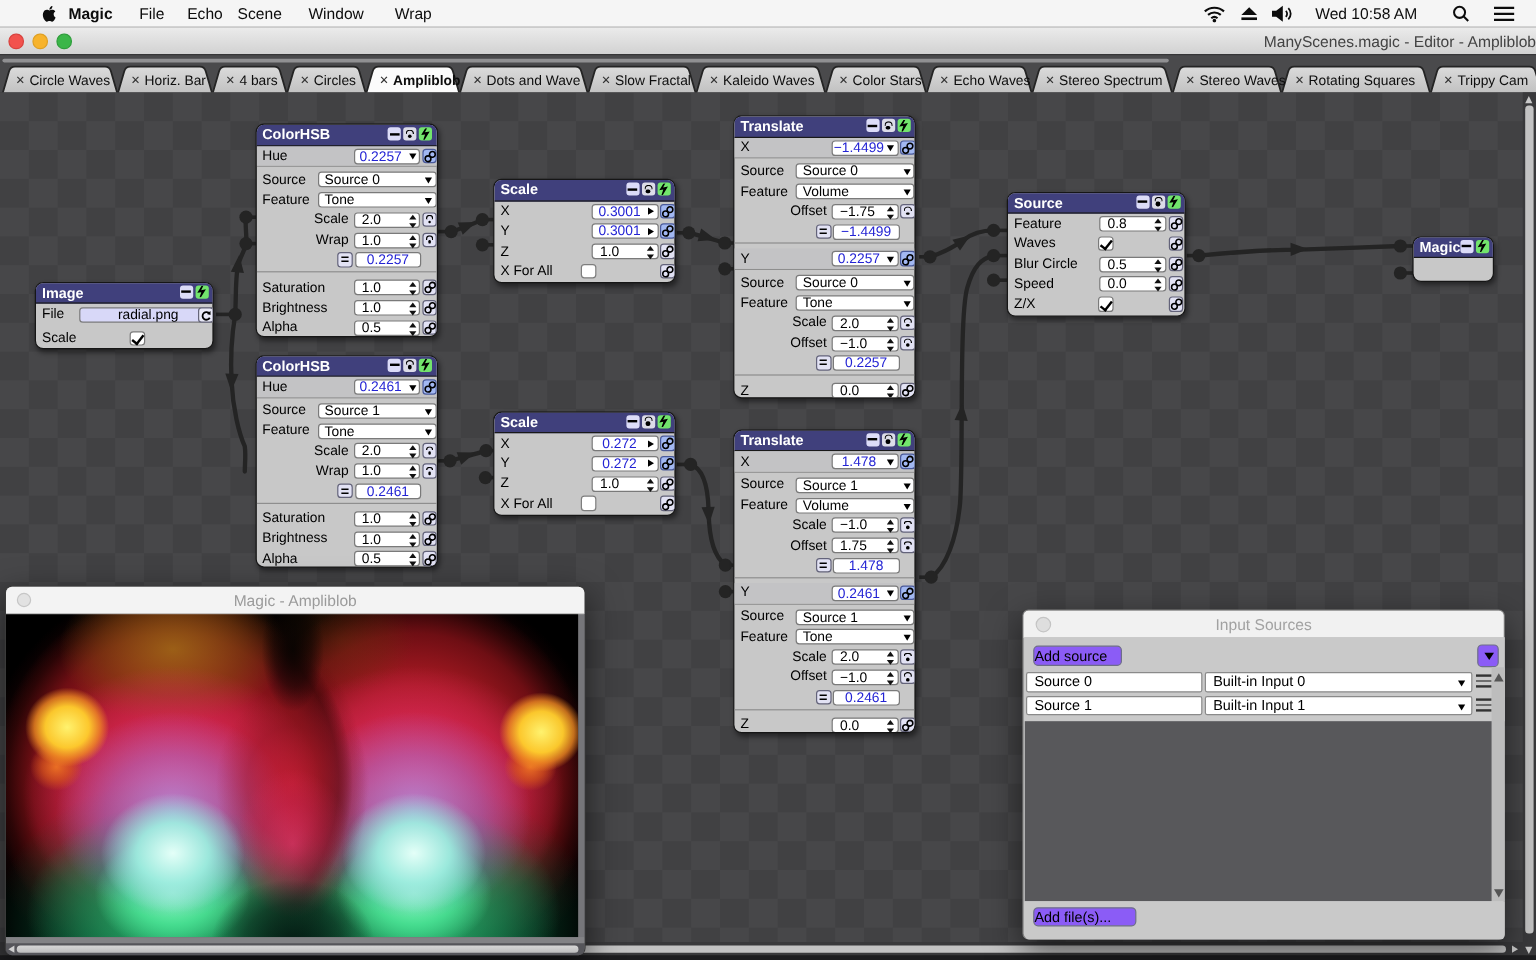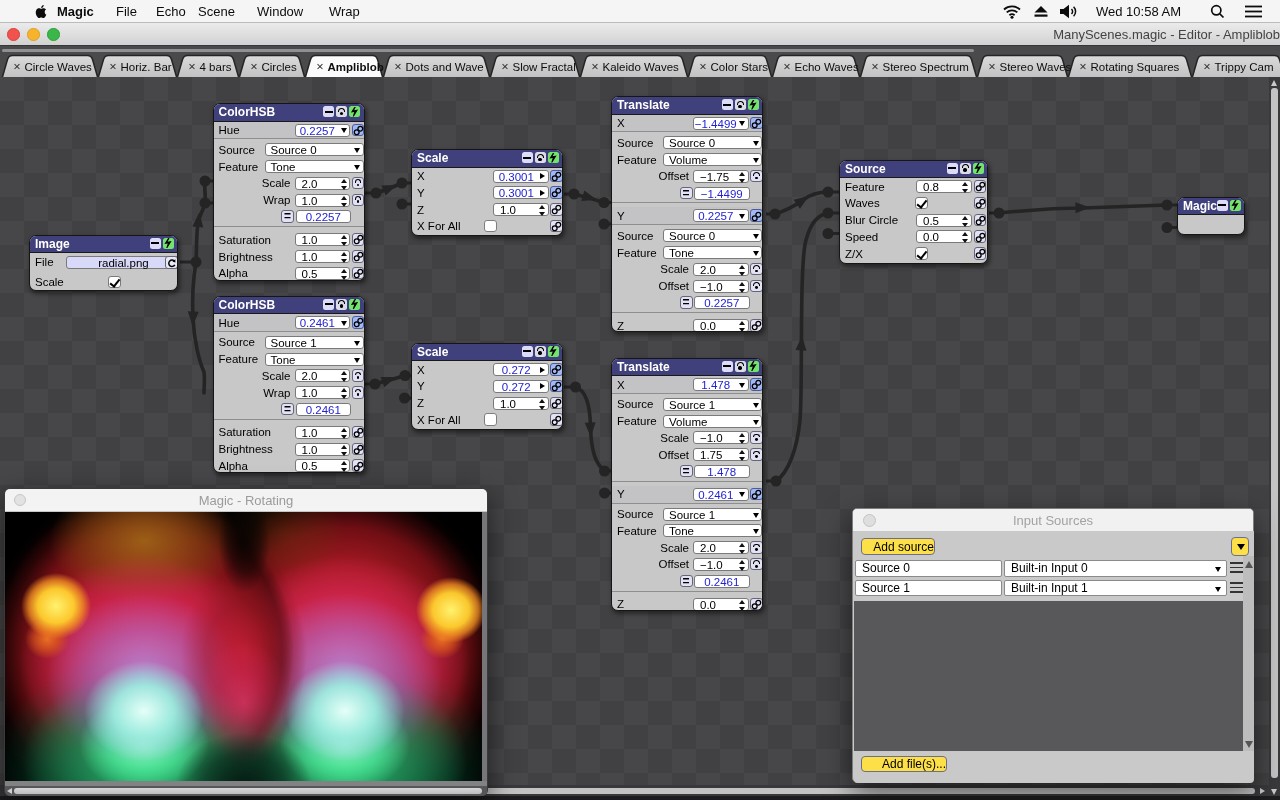--- a/index.html
+++ b/index.html
@@ -60,21 +60,21 @@
 #pvrstrip{position:absolute;left:477px;top:22px;width:5px;height:270px;background:#76767a;}
 #pvgap{position:absolute;left:0;top:292px;width:482px;height:5px;background:#828285;}
 #pvsb{position:absolute;left:0;top:297px;width:482px;height:9.5px;background:#55555a;border-radius:0 0 5px 5px;}
 #pvsb .thumb{position:absolute;left:9px;top:1.5px;width:468px;height:6.5px;background:linear-gradient(#d6d6d6,#bdbdbd);border-radius:3.5px;}
 #pvsb .la{position:absolute;left:1.5px;top:1.5px;border-top:3.5px solid transparent;border-bottom:3.5px solid transparent;border-right:5px solid #cfcfcf;}
 
 #is{position:absolute;left:852px;top:508px;width:402px;height:275px;border-radius:5px;background:#c9c9c9;box-shadow:0 10px 28px rgba(0,0,0,.55);border:1px solid #7e7e7e;box-sizing:border-box;z-index:6;}
 #istitle{position:absolute;left:0;top:0;width:400px;height:22px;background:#f1f1f1;border-radius:4px 4px 0 0;border-bottom:1px solid #c0c0c0;}
 #istitle .t{position:absolute;width:100%;top:3.5px;text-align:center;font-size:13px;color:#a2a2a2;}
 #isclose{position:absolute;left:10px;top:4.5px;width:13px;height:13px;border-radius:50%;background:#dedede;border:1px solid #c4c4c4;box-sizing:border-box;}
-.isbtn{position:absolute;height:19px;background:#fde047;border:1px solid #6e6e88;border-radius:4px;font-size:12px;line-height:17px;text-align:right;box-sizing:border-box;color:#000;}
+.isbtn{position:absolute;height:19px;background:#8b5cf6;border:1px solid #6e6e88;border-radius:4px;font-size:12px;line-height:17px;text-align:left;box-sizing:border-box;color:#000;}
 .isfld{position:absolute;height:20px;background:#fff;border:1px solid #8a8a8a;border-radius:2px;font-size:12px;line-height:18px;box-sizing:border-box;padding-left:6px;color:#000;}
 #isdark{position:absolute;left:1px;top:92px;width:389px;height:150px;background:#58585b;}
 #isbot{position:absolute;left:1px;top:242px;width:400px;height:32px;background:#c9c9c9;border-radius:0 0 4px 4px;}
 
 #vsbtrack{position:absolute;left:1269px;top:77px;width:11px;height:713px;background:#39393b;}
 #vsb{position:absolute;left:1271px;top:88px;width:6.5px;height:690px;background:#c3c3c3;border-radius:3px;z-index:4;}
 #hsbtrack{position:absolute;left:0;top:785px;width:1280px;height:11px;background:#39393b;}
 #hsb{position:absolute;left:13px;top:787.5px;width:1242px;height:6.5px;background:#c3c3c3;border-radius:3px;z-index:4;}
 #bottomdark{position:absolute;left:0;top:796px;width:1280px;height:4px;background:#1d1d1f;}
 .sbgl{position:absolute;z-index:5;width:0;height:0;}
@@ -806,21 +806,21 @@
 <div class="sbgl" style="left:1259.5px;top:788px;border-top:3.25px solid transparent;border-bottom:3.25px solid transparent;border-left:5.5px solid #c9c9c9;"></div>
 <div class="sbgl" style="left:1271px;top:788.5px;border-left:3.5px solid transparent;border-right:3.5px solid transparent;border-top:6px solid #c9c9c9;"></div>
 
 <div id="pv">
  <div id="pvimg">
         <div style="position:absolute;left:0;top:0;width:477px;height:270px;background-image:radial-gradient(35px 33px at 51px 95px, rgba(255,242,110,1), rgba(255,205,45,.97) 52%, rgba(244,145,35,.75) 78%, rgba(168,75,14,0) 100%),radial-gradient(35px 33px at 446px 99px, rgba(255,242,110,1), rgba(255,205,45,.97) 52%, rgba(244,145,35,.75) 78%, rgba(168,75,14,0) 100%),radial-gradient(26px 52px at 239px 30px, rgba(8,4,2,.95), rgba(8,4,2,.5) 60%, rgba(8,4,2,0) 100%),radial-gradient(68px 52px at 239px 274px, rgba(4,22,16,.9), rgba(4,22,16,.5) 60%, rgba(4,22,16,0) 100%),radial-gradient(48px 62px at 239px 192px, rgba(242,62,122,.6), rgba(212,42,92,.38) 55%, rgba(170,25,60,0) 100%),radial-gradient(64px 80px at 239px 142px, rgba(198,30,50,.7), rgba(152,22,37,.45) 60%, rgba(100,12,20,0) 100%),radial-gradient(22px 20px at 42px 128px, rgba(238,115,35,.95), rgba(225,95,25,.6) 55%, rgba(200,80,20,0) 100%),radial-gradient(60px 50px at 139px 200px, rgba(228,255,248,1), rgba(160,240,225,.9) 50%, rgba(120,215,205,0) 100%),radial-gradient(98px 86px at 139px 168px, rgba(152,160,240,.72), rgba(135,128,228,.4) 58%, rgba(120,100,205,0) 100%),radial-gradient(65px 48px at 139px 233px, rgba(150,255,200,.95), rgba(76,228,150,.85) 55%, rgba(45,195,125,0) 100%),radial-gradient(122px 92px at 139px 250px, rgba(40,202,122,.88), rgba(22,152,92,.55) 62%, rgba(12,95,55,0) 100%),radial-gradient(125px 108px at 139px 152px, rgba(255,62,130,.85), rgba(228,42,108,.58) 55%, rgba(195,25,85,0) 100%),radial-gradient(95px 62px at 139px 30px, rgba(160,108,22,.85), rgba(130,80,14,.5) 62%, rgba(100,60,10,0) 100%),radial-gradient(150px 125px at 139px 262px, rgba(14,110,68,.85), rgba(10,80,50,.5) 68%, rgba(5,45,28,0) 100%),radial-gradient(150px 158px at 139px 140px, rgba(212,40,48,.95), rgba(178,28,38,.9) 50%, rgba(122,16,22,.85) 78%, rgba(58,7,8,.6) 92%, rgba(30,3,4,0) 100%),radial-gradient(162px 172px at 139px 146px, rgba(122,12,17,.72) 55%, rgba(72,8,11,.42) 80%, rgba(35,3,5,0) 100%),radial-gradient(22px 20px at 437px 128px, rgba(238,115,35,.95), rgba(225,95,25,.6) 55%, rgba(200,80,20,0) 100%),radial-gradient(60px 50px at 340px 200px, rgba(228,255,248,1), rgba(160,240,225,.9) 50%, rgba(120,215,205,0) 100%),radial-gradient(98px 86px at 340px 168px, rgba(152,160,240,.72), rgba(135,128,228,.4) 58%, rgba(120,100,205,0) 100%),radial-gradient(65px 48px at 340px 233px, rgba(150,255,200,.95), rgba(76,228,150,.85) 55%, rgba(45,195,125,0) 100%),radial-gradient(122px 92px at 340px 250px, rgba(40,202,122,.88), rgba(22,152,92,.55) 62%, rgba(12,95,55,0) 100%),radial-gradient(125px 108px at 340px 152px, rgba(255,62,130,.85), rgba(228,42,108,.58) 55%, rgba(195,25,85,0) 100%),radial-gradient(60px 45px at 280px 22px, rgba(120,62,14,.35), rgba(110,55,12,.2) 62%, rgba(100,50,10,0) 100%),radial-gradient(150px 125px at 340px 262px, rgba(14,110,68,.85), rgba(10,80,50,.5) 68%, rgba(5,45,28,0) 100%),radial-gradient(150px 158px at 340px 140px, rgba(212,40,48,.95), rgba(178,28,38,.9) 50%, rgba(122,16,22,.85) 78%, rgba(58,7,8,.6) 92%, rgba(30,3,4,0) 100%),radial-gradient(162px 172px at 340px 146px, rgba(122,12,17,.72) 55%, rgba(72,8,11,.42) 80%, rgba(35,3,5,0) 100%)"></div>
       </div>
  <div id="pvrstrip"></div>
  <div id="pvtitle">
         <div id="pvclose"></div>
-        <div class="t">Magic - Rotating</div>
+        <div class="t">Magic - Ampliblob</div>
       </div>
  <div id="pvgap"></div>
  <div id="pvsb">
         <div class="la"></div>
         <div class="thumb"></div>
       </div>
 </div>
 
 <div id="is">
  <div id="istitle">

